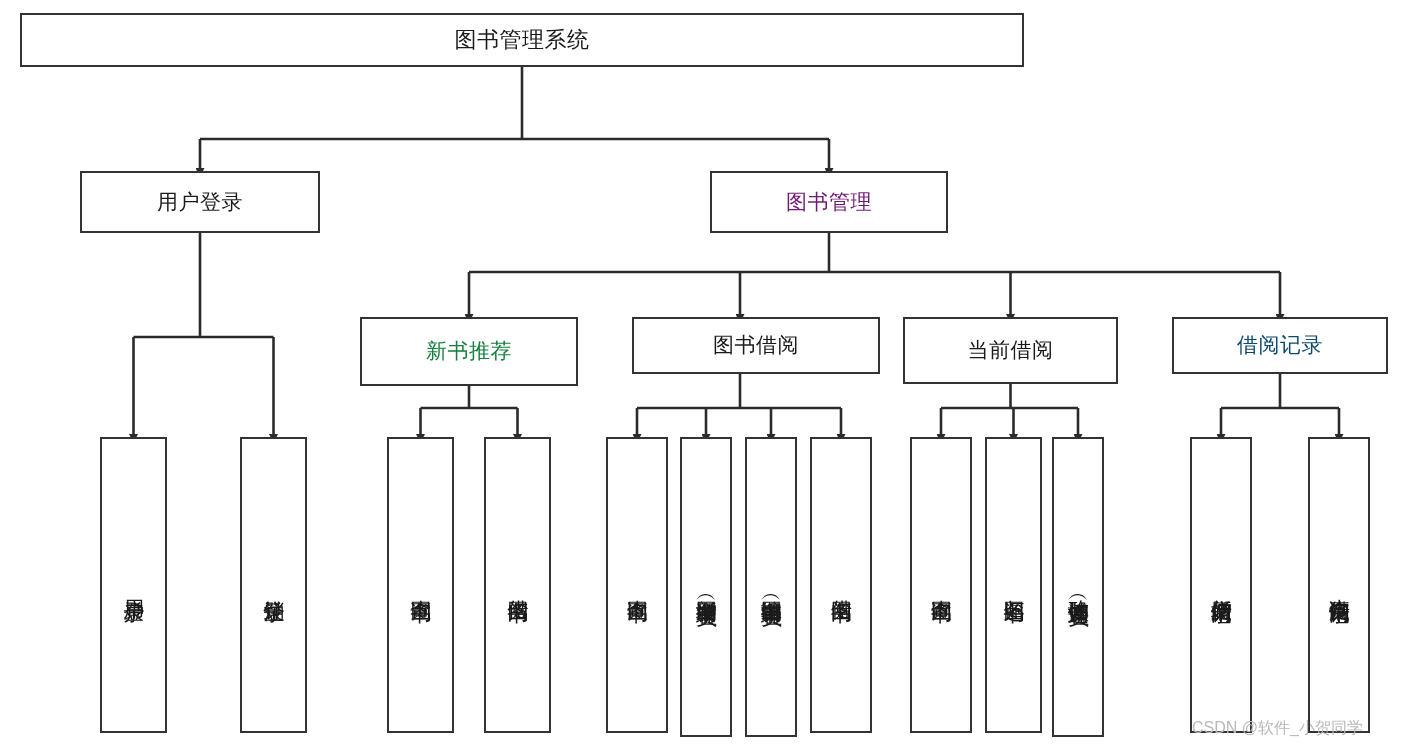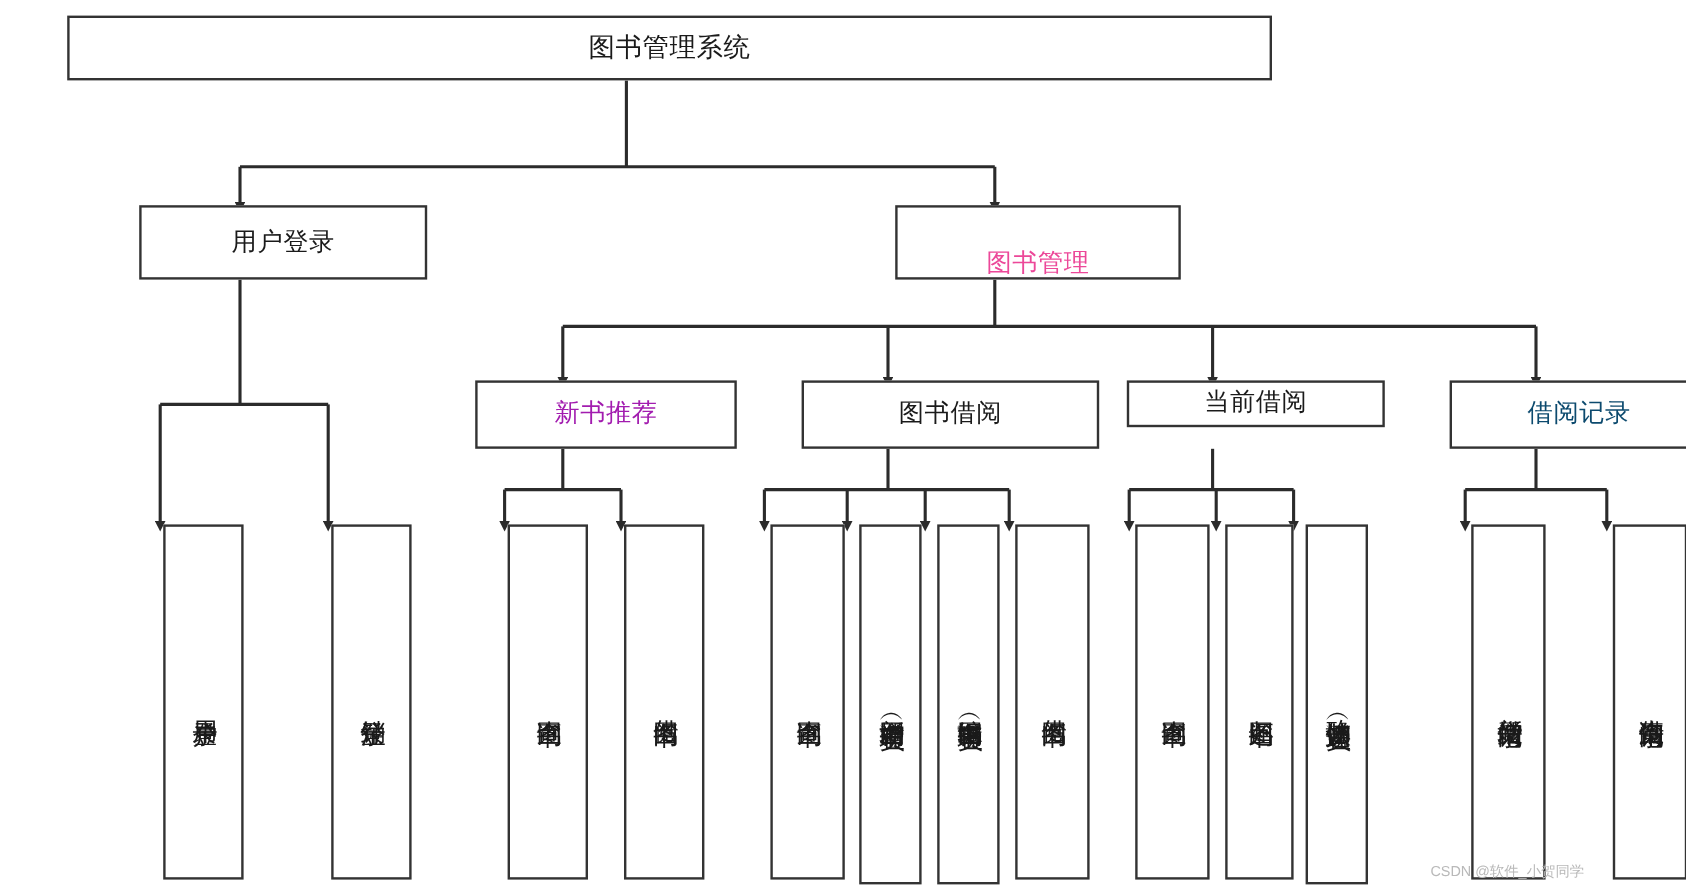--- a/index.html
+++ b/index.html
@@ -27,21 +27,20 @@
   }
   .node {
     position: absolute;
     box-sizing: border-box;
     background: #ffffff;
     border: 2px solid #333333;
     display: flex;
     align-items: center;
     justify-content: center;
     color: #1a1a1a;
-    margin-left: 36px;
   }
   .node .label {
     text-align: center;
     line-height: 1.05;
     letter-spacing: 0.5px;
   }
   .node.horizontal .label {
     font-size: 21px;
     white-space: nowrap;
   }
@@ -55,21 +54,21 @@
     text-orientation: upright;
     font-size: 21px;
     line-height: 1.18;
     letter-spacing: 1px;
     white-space: nowrap;
     max-height: 100%;
   }
   .node.root .label { font-size: 22px; }
   .watermark {
     position: absolute;
-    font-size: 12px;
+    font-size: 16px;
     color: #b9b9b9;
     white-space: nowrap;
     user-select: none;
   }
 </style>
 </head>
 <body>
 
 <div id="canvas">
   <svg id="wires" viewBox="0 0 1405 747" width="1405" height="747">
@@ -115,30 +114,30 @@
       </g>
   </svg>
 
   <div id="node-layer">
       <div class="node horizontal root" style="left: 20px; top: 13px; width: 1004px; height: 54px; border-color: rgb(51, 51, 51); color: rgb(26, 26, 26);">
         <span class="label">图书管理系统</span>
       </div>
       <div class="node horizontal level2" style="left: 80px; top: 171px; width: 240px; height: 62px; border-color: rgb(51, 51, 51); color: rgb(26, 26, 26);">
         <span class="label">用户登录</span>
       </div>
-      <div class="node horizontal level2" style="left: 710px; top: 171px; width: 238px; height: 62px; border-color: rgb(51, 51, 51); color: #ec4899; align-items: flex-end;">
+      <div class="node horizontal level2" style="left: 710px; top: 171px; width: 238px; height: 62px; border-color: rgb(51, 51, 51); color: #701a75;">
         <span class="label">图书管理</span>
       </div>
-      <div class="node horizontal level3" style="left: 360px; top: 317px; width: 218px; height: 57px; border-color: rgb(51, 51, 51); color: #a21caf;">
+      <div class="node horizontal level3" style="left: 360px; top: 317px; width: 218px; height: 69px; border-color: rgb(51, 51, 51); color: #15803d;">
         <span class="label">新书推荐</span>
       </div>
       <div class="node horizontal level3" style="left: 632px; top: 317px; width: 248px; height: 57px; border-color: rgb(51, 51, 51); color: rgb(26, 26, 26);">
         <span class="label">图书借阅</span>
       </div>
-      <div class="node horizontal level3" style="left: 903px; top: 317px; width: 215px; height: 39px; border-color: rgb(51, 51, 51); color: rgb(26, 26, 26);">
+      <div class="node horizontal level3" style="left: 903px; top: 317px; width: 215px; height: 67px; border-color: rgb(51, 51, 51); color: rgb(26, 26, 26);">
         <span class="label">当前借阅</span>
       </div>
       <div class="node horizontal level3" style="left: 1172px; top: 317px; width: 216px; height: 57px; border-color: rgb(51, 51, 51); color: #0c4a6e;">
         <span class="label">借阅记录</span>
       </div>
       <div class="node vertical leaf" style="left: 100px; top: 437px; width: 67px; height: 296px; border-color: rgb(51, 51, 51); color: rgb(26, 26, 26);">
         <span class="label">用户登录</span>
       </div>
       <div class="node vertical leaf" style="left: 240px; top: 437px; width: 67px; height: 296px; border-color: rgb(51, 51, 51); color: rgb(26, 26, 26);">
         <span class="label">注销登录</span>

